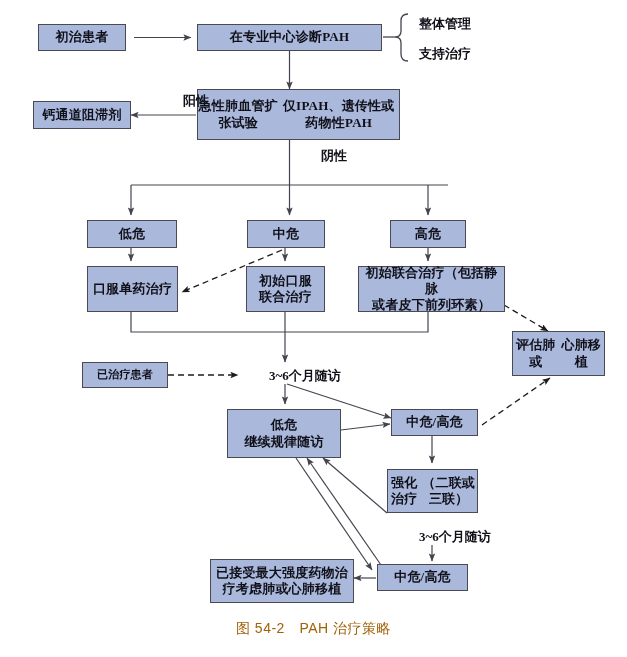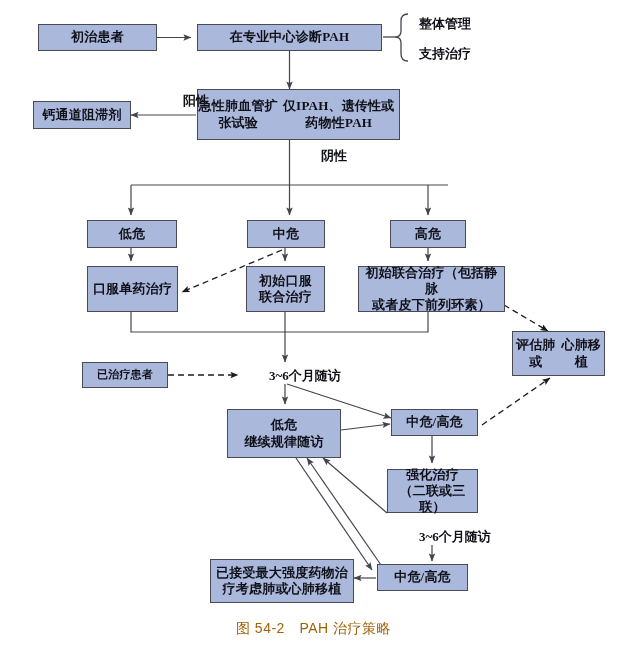--- a/index.html
+++ b/index.html
@@ -83,21 +83,21 @@
       <path d="M504,305 L548,331" marker-end="url(#ahd)"></path>
       <path d="M482,425 L550,378" marker-end="url(#ahd)"></path>
     </g>
 
     <g stroke="#44444f" stroke-width="1.3" fill="none">
       <path d="M408,14 q-7,0 -7,7 L401,31 q0,6 -6,6 q6,0 6,6 L401,54 q0,7 7,7"></path>
       <path d="M395,37 L383,37"></path>
     </g>
   </svg>
 
-  <div class="node" style="left:38px;top:24px;width:119px;height:27px;font-size:13px;">
+  <div class="node" style="left:38px;top:24px;width:88px;height:27px;font-size:13px;">
     <span>初治患者</span>
   </div>
 
   <div class="node" style="left:197px;top:24px;width:185px;height:27px;font-size:13px;">
     <span>在专业中心诊断PAH</span>
   </div>
 
   <div class="node" style="left:197px;top:89px;width:203px;height:51px;font-size:13px;flex-direction:row;">
     <span>急性肺血管扩张试验</span>
     <span>仅IPAH、遗传性或药物性PAH</span>
@@ -144,21 +144,21 @@
 
   <div class="node" style="left:227px;top:409px;width:114px;height:49px;font-size:13px;flex-direction:column;">
     <span>低危</span>
     <span>继续规律随访</span>
   </div>
 
   <div class="node" style="left:391px;top:409px;width:87px;height:27px;font-size:13px;">
     <span>中危/高危</span>
   </div>
 
-  <div class="node" style="left:387px;top:469px;width:91px;height:44px;font-size:13px;flex-direction:column;">
+  <div class="node" style="left:387px;top:469px;width:91px;height:44px;font-size:13px;flex-direction:row;">
     <span>强化治疗</span>
     <span>（二联或三联）</span>
   </div>
 
   <div class="node" style="left:377px;top:564px;width:91px;height:27px;font-size:13px;">
     <span>中危/高危</span>
   </div>
 
   <div class="node" style="left:210px;top:559px;width:144px;height:44px;font-size:13px;flex-direction:column;">
     <span>已接受最大强度药物治</span>

